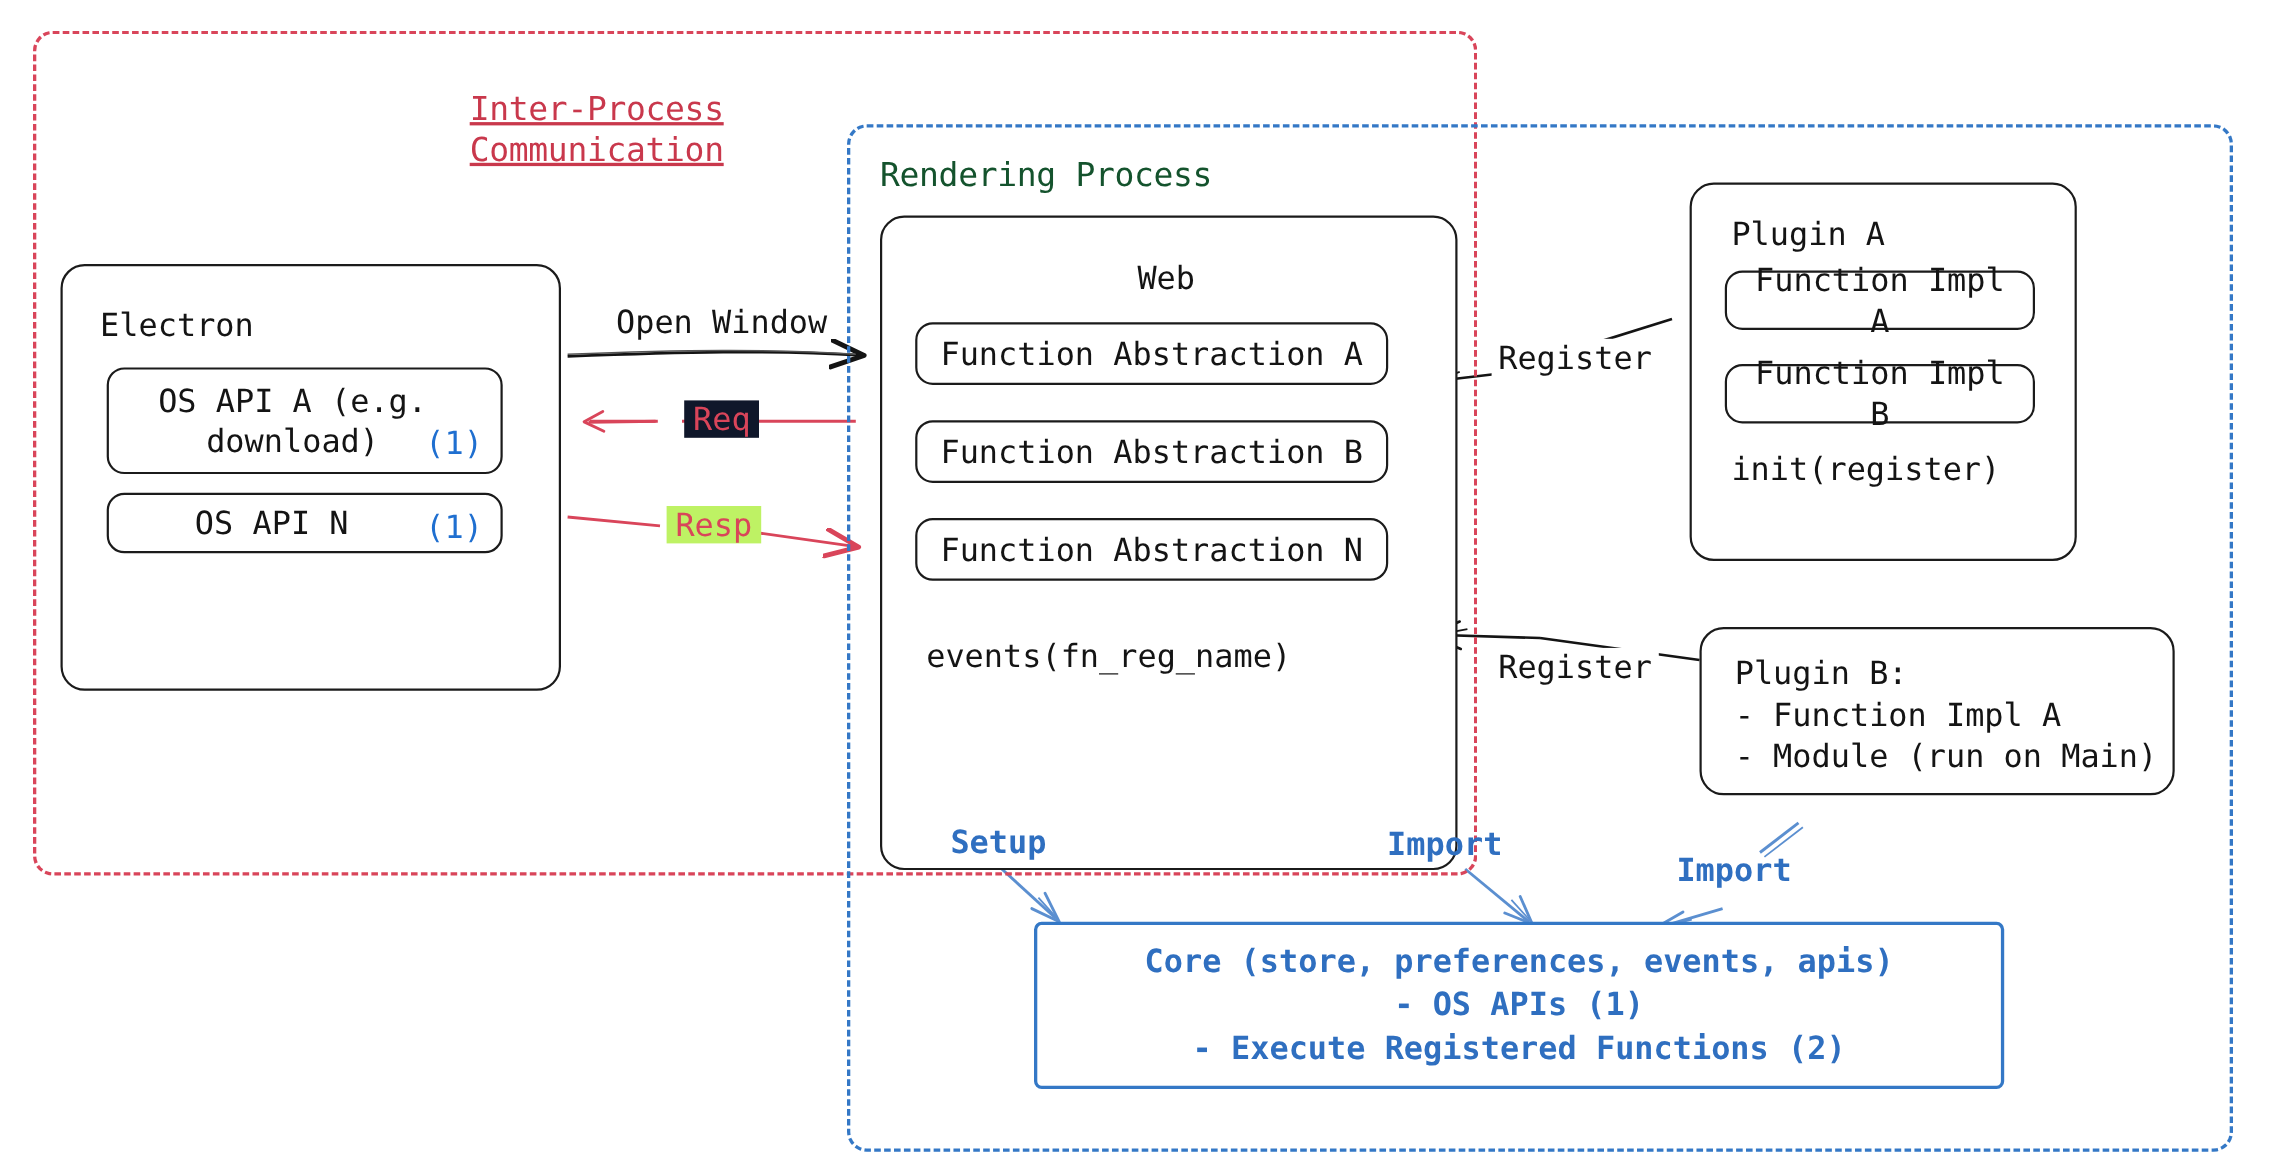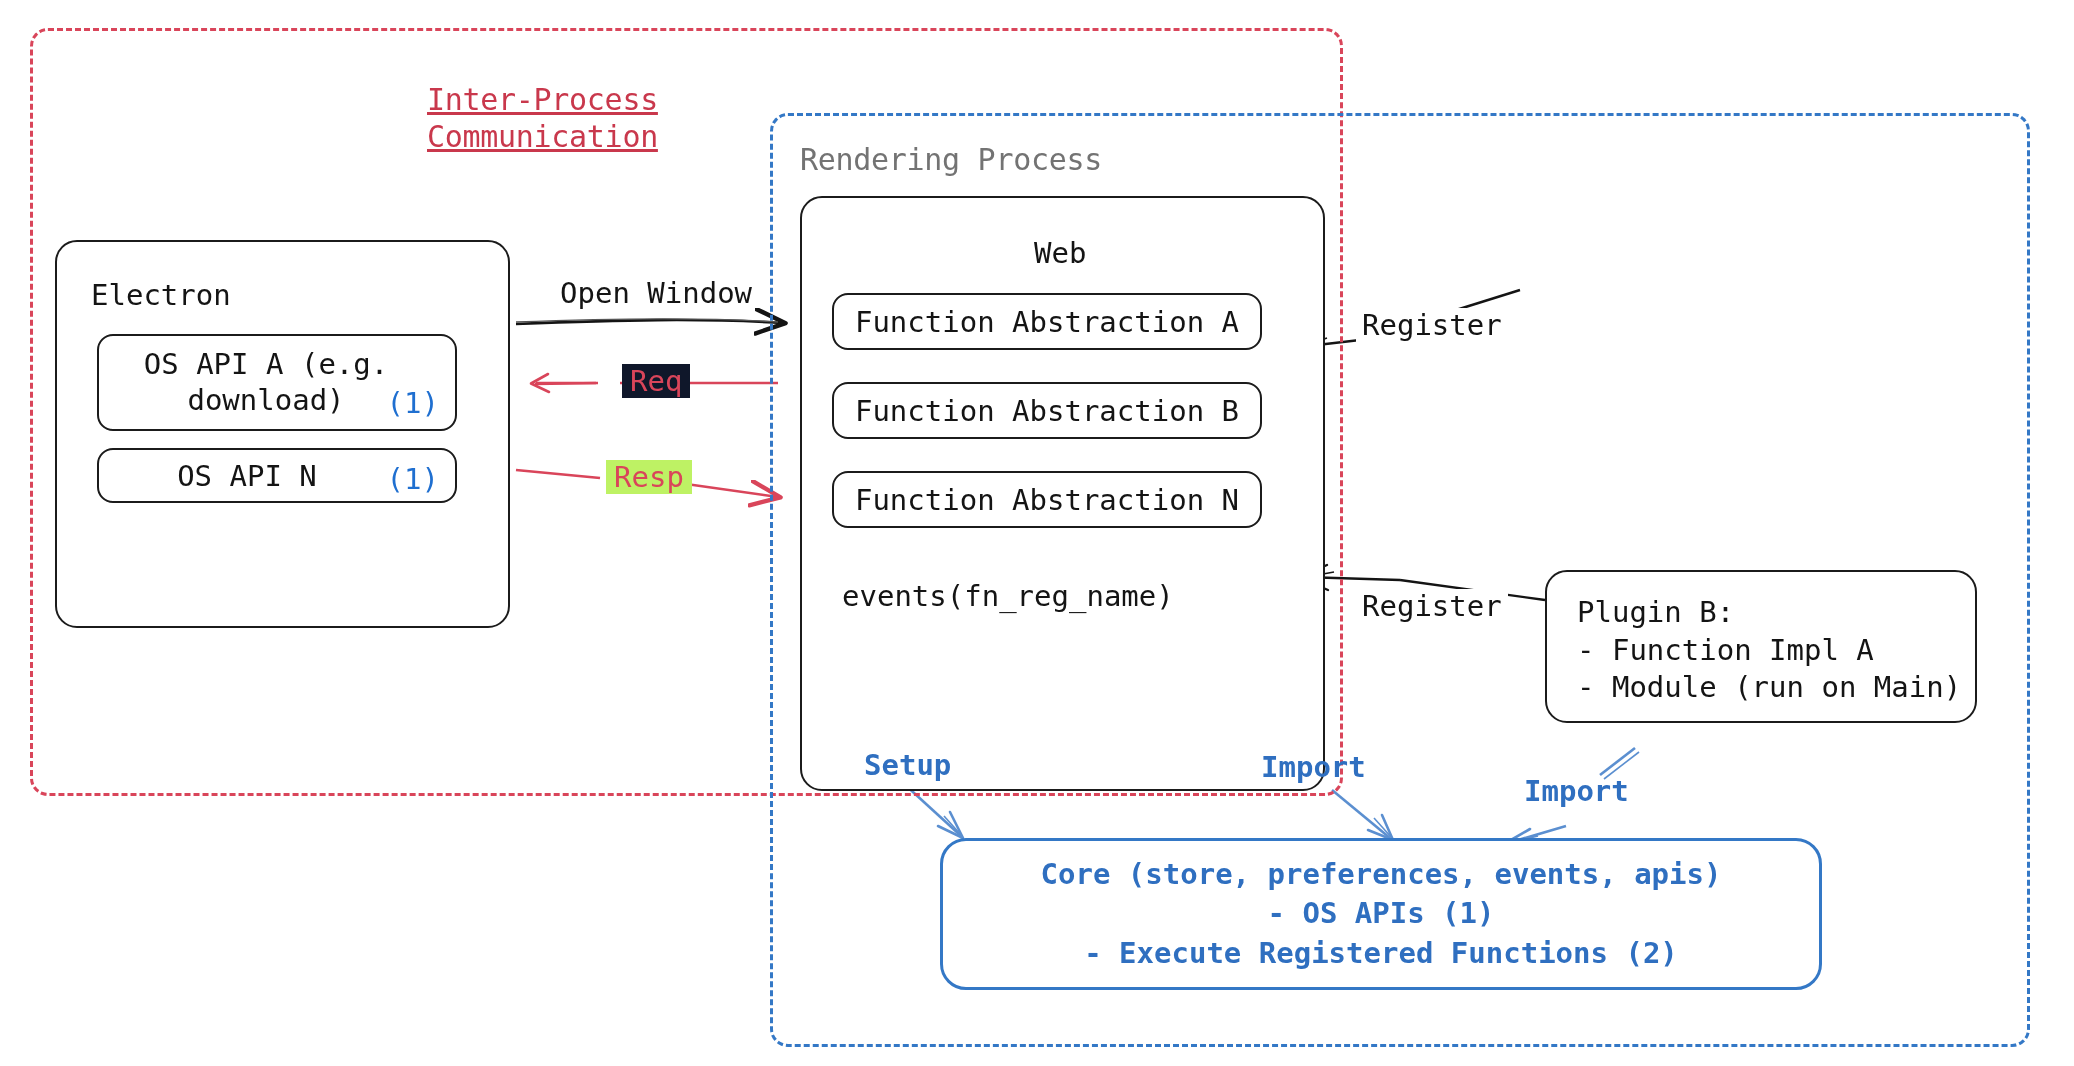--- a/index.html
+++ b/index.html
@@ -36,38 +36,38 @@
   .group-rp    { border-color: #3478c6; }
 
   .group-label {
     position: absolute;
     font-size: 30px;
     line-height: 1.22;
     white-space: pre-line;
     letter-spacing: -0.3px;
   }
   .label-ipc { color: #c9384c; text-decoration: underline; }
-  .label-rp  { color: #737373; text-align: center; }
+  .label-rp  { color: #14532d; text-align: center; }
 
   
   .box {
     position: absolute;
     border: 2.5px solid #1b1b1b;
     border-radius: 22px;
     background: #ffffff;
     box-sizing: border-box;
   }
   .box.inner {
     border-width: 2px;
     border-radius: 16px;
   }
   .box.core {
     border-color: #3478c6;
     border-width: 3px;
-    border-radius: 26px;
+    border-radius: 7px;
   }
 
   .box-title {
     position: absolute;
     font-size: 29px;
     color: #141414;
     white-space: nowrap;
   }
   .box-text {
     position: absolute;
@@ -230,20 +230,33 @@
       <div class="inner-text">Function Abstraction B</div>
     </div>
 
     <div class="box inner" style="left:30px; top:273px; width:430px; height:57px;">
       <div class="inner-text">Function Abstraction N</div>
     </div>
 
     <div class="box-text" style="left:40px; top:380px;">events(fn_reg_name)</div>
   </div>
 
+  <div class="box" style="left:1536px; top:166px; width:352px; height:344px;">
+    <div class="box-title" style="left:36px; top:28px;">Plugin A</div>
+
+    <div class="box inner" style="left:30px; top:78px; width:282px; height:54px;">
+      <div class="inner-text">Function Impl A</div>
+    </div>
+
+    <div class="box inner" style="left:30px; top:163px; width:282px; height:54px;">
+      <div class="inner-text">Function Impl B</div>
+    </div>
+
+    <div class="box-text" style="left:36px; top:240px;">init(register)</div>
+  </div>
 
   <div class="box" style="left:1545px; top:570px; width:432px; height:153px;">
     <div class="box-text" style="left:30px; top:22px;">Plugin B:
 - Function Impl A
 - Module (run on Main)</div>
   </div>
 
   <div class="box core" style="left:940px; top:838px; width:882px; height:152px;">
     <div class="core-text">Core (store, preferences, events, apis)
 - OS APIs (1)

